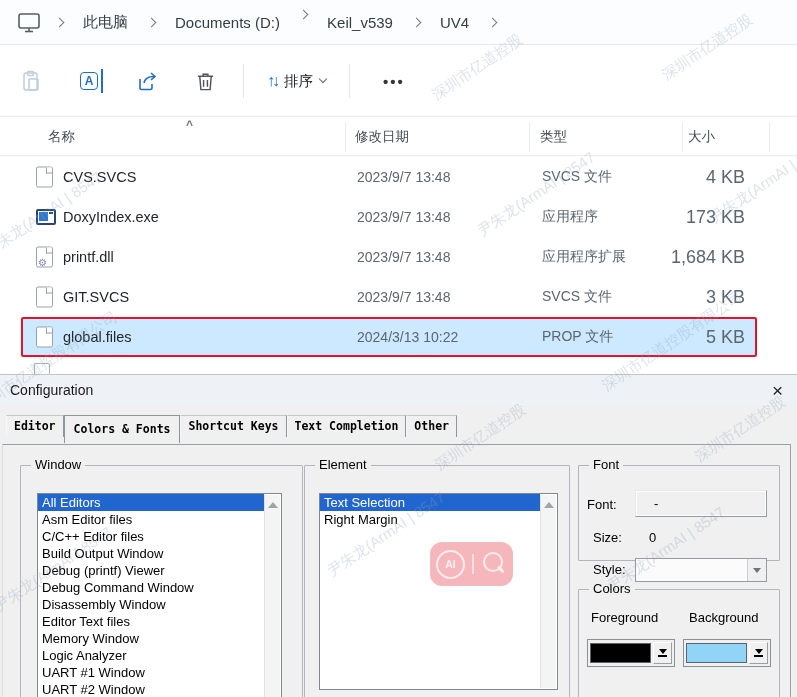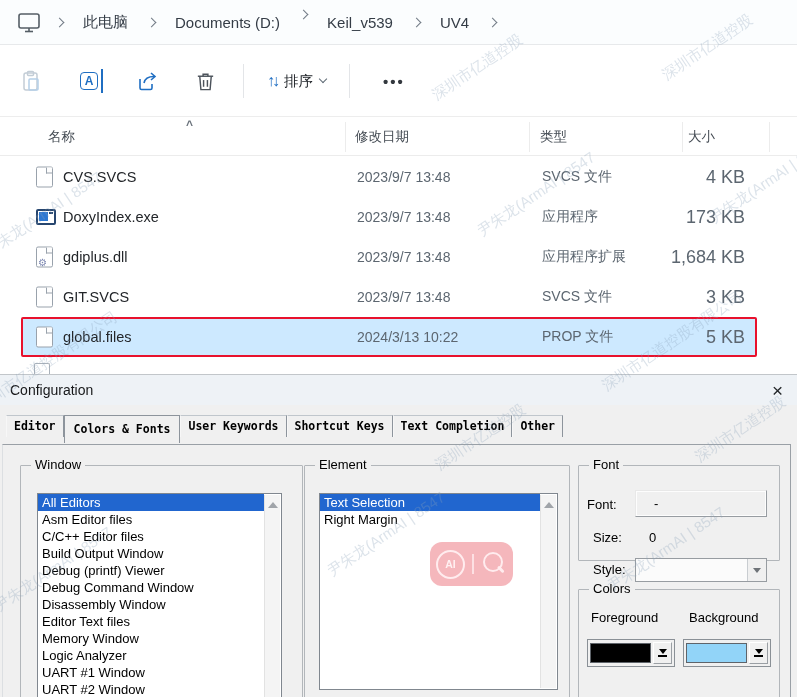--- a/index.html
+++ b/index.html
@@ -228,21 +228,21 @@
   <div class="file-row type-app">
     <span class="fi"></span>
     <span class="cell c-name">DoxyIndex.exe</span>
     <span class="cell c-date">2023/9/7 13:48</span>
     <span class="cell c-type">应用程序</span>
     <span class="cell c-size">173 KB</span>
   </div>
 
   <div class="file-row type-dll">
     <span class="fi"></span>
-    <span class="cell c-name">gdiplus.dll</span>
+    <span class="cell c-name">printf.dll</span>
     <span class="cell c-date">2023/9/7 13:48</span>
     <span class="cell c-type">应用程序扩展</span>
     <span class="cell c-size">1,684 KB</span>
   </div>
 
   <div class="file-row type-file">
     <span class="fi"></span>
     <span class="cell c-name">GIT.SVCS</span>
     <span class="cell c-date">2023/9/7 13:48</span>
     <span class="cell c-type">SVCS 文件</span>
@@ -263,21 +263,20 @@
     <div class="dlg-titlebar">
       <span class="dlg-title">Configuration</span>
       <span class="dlg-close">×</span>
     </div>
     <div class="dlg-body">
       <div class="tab-strip" id="tab-strip" style="top:10px">
   <div class="tab">Editor</div>
 
   <div class="tab active">Colors &amp; Fonts</div>
 
-  <div class="tab">User Keywords</div>
 
   <div class="tab">Shortcut Keys</div>
 
   <div class="tab">Text Completion</div>
 
   <div class="tab">Other</div>
 </div>
       <div class="tab-panel" style="top:39px"></div>
 
       <fieldset class="grp grp-window" style="top:60px">

